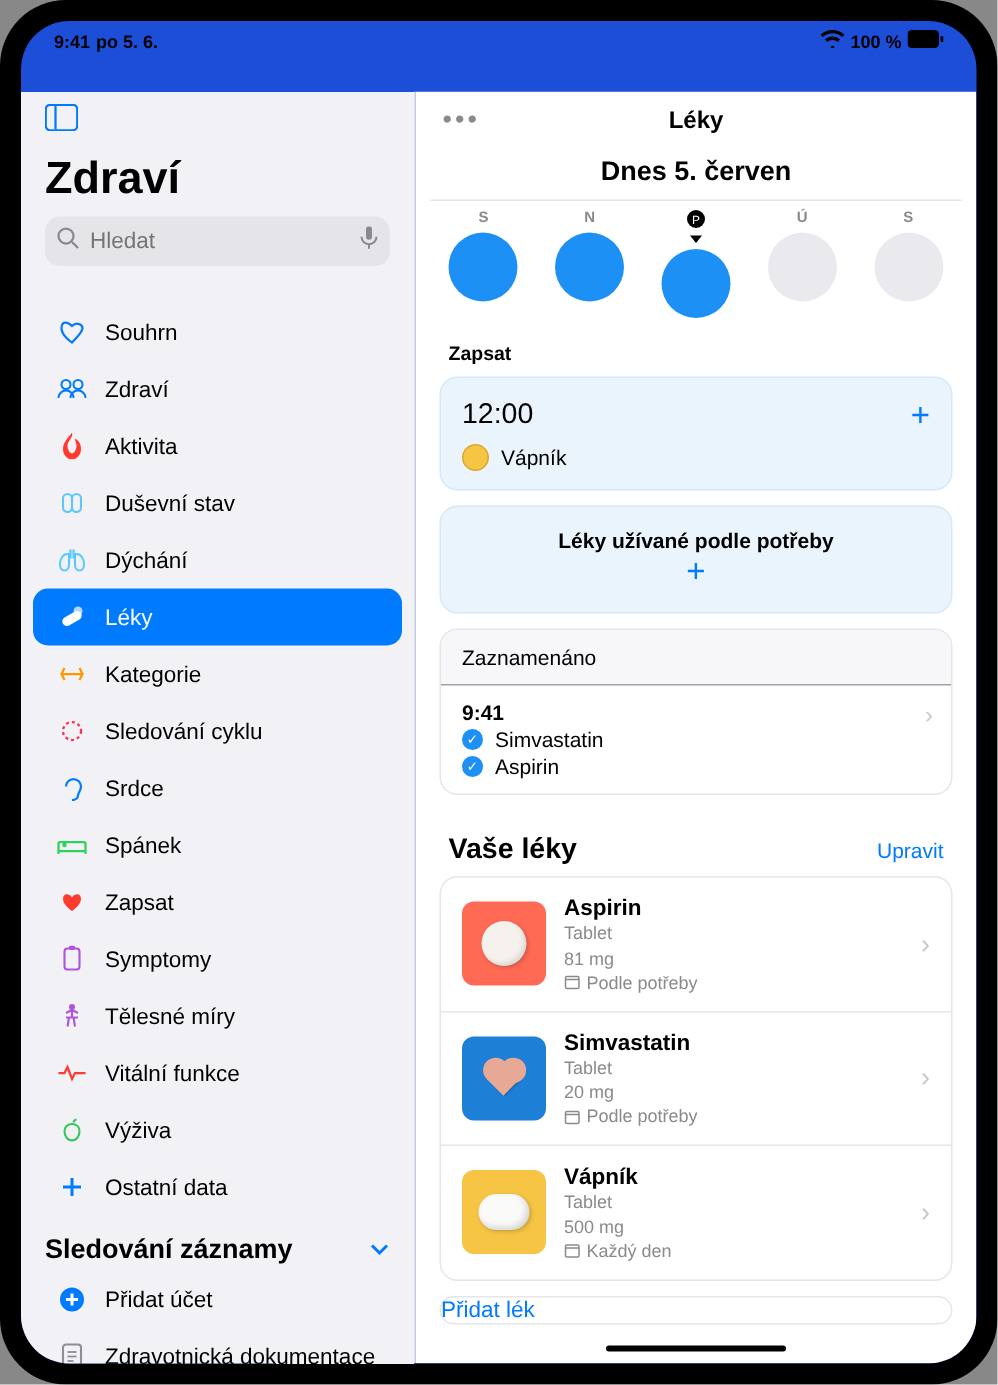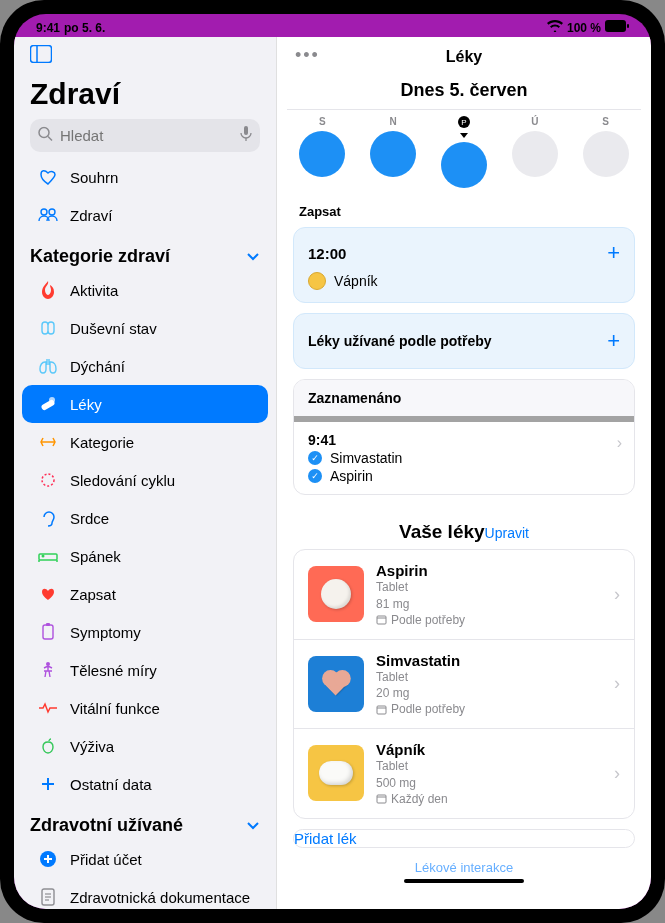--- a/index.html
+++ b/index.html
@@ -1,27 +1,27 @@
 <!DOCTYPE html>
 <html><head>
 <meta charset="utf-8">
 <style>
   * { box-sizing: border-box; margin: 0; padding: 0; font-family: -apple-system, BlinkMacSystemFont, "Segoe UI", sans-serif; }
   body { background: #888; display: flex; justify-content: center; align-items: center; min-height: 100vh; }
   .device { width: 665px; height: 923px; background: #000; border-radius: 44px; padding: 14px; position: relative; }
-  .screen { width: 100%; height: 100%; background: #a21caf; border-radius: 32px; overflow: hidden; display: flex; flex-direction: column; }
+  .screen { width: 100%; height: 100%; background: #1d4ed8; border-radius: 32px; overflow: hidden; display: flex; flex-direction: column; gap: 24px; }
   .status-bar { display: flex; justify-content: space-between; align-items: center; padding: 6px 22px 2px; font-size: 12px; font-weight: 600; color: #000; }
   .status-left { display: flex; gap: 4px; }
   .status-right { display: flex; align-items: center; gap: 4px; }
   .main-split { display: flex; flex: 1; overflow: hidden; }
   .sidebar { width: 263px; background: #f2f2f6; border-right: 1px solid #e0e0e0; display: flex; flex-direction: column; overflow-y: auto; }
   .sidebar-top { padding: 8px 16px 4px; }
   .sidebar-toggle { color: #007aff; margin-bottom: 10px; }
   .app-title { font-size: 30px; font-weight: 700; color: #000; margin-bottom: 8px; }
-  .search-wrap { position: relative; margin-bottom: 2px; }
+  .search-wrap { position: relative; margin-bottom: 21px; }
   .search-input { width: 100%; background: #e4e4e9; border: none; border-radius: 10px; padding: 8px 30px 8px 30px; font-size: 15px; color: #8a8a8e; }
   .search-icon-left { position: absolute; left: 8px; top: 50%; transform: translateY(-50%); color: #8a8a8e; }
   .mic-icon { position: absolute; right: 8px; top: 50%; transform: translateY(-50%); color: #8a8a8e; }
   .nav-row { display: flex; align-items: center; gap: 12px; padding: 9px 16px; font-size: 15px; color: #000; cursor: pointer; border-radius: 10px; margin: 0 8px; }
   .nav-row.selected { background: #007aff; color: #fff; }
   .nav-icon { width: 20px; height: 20px; display: flex; align-items: center; justify-content: center; flex-shrink:0; }
   .section-head-row { display: flex; justify-content: space-between; align-items: center; padding: 12px 16px 4px; font-size: 18px; font-weight: 700; color: #000; }
   .chev-down { color: #007aff; }
   .content { flex: 1; background: #fff; display: flex; flex-direction: column; overflow-y: auto; }
   .content-top { padding: 8px 18px 0; }
@@ -31,32 +31,32 @@
   .week-strip { display: flex; justify-content: space-around; margin: 6px 10px 0; }
   .day-col { display: flex; flex-direction: column; align-items: center; gap: 4px; width: 52px; }
   .day-letter { font-size: 10px; color: #8a8a8e; font-weight: 600; }
   .today-marker { width:12px; height:12px; background:#000; border-radius:50%; display:flex; align-items:center; justify-content:center; color:#fff; font-size:8px;}
   .day-circle { width: 46px; height: 46px; border-radius: 50%; }
   .day-circle.filled { background: #1d90f5; }
   .day-circle.empty { background: #eaeaee; }
   .section-label { font-size: 13px; font-weight: 700; padding: 16px 22px 8px; }
   .card { background: #eaf4fd; border-radius: 12px; margin: 0 16px 10px; padding: 12px 14px; border: 1px solid #d2e8fb; }
   .card-row { display: flex; justify-content: space-between; align-items: center; }
-  .card-time { font-size: 15px; font-weight: 700; color: #000; }
+  .card-time { font-size: 19px; font-weight: 400; color: #000; }
   .plus { color: #007aff; font-size: 22px; font-weight: 300; }
   .pill-line { display:flex; align-items:center; gap:8px; margin-top:6px; font-size:14px; color:#000; }
   .pill-ico { width:18px; height:18px; border-radius:50%; background:#f6c544; border:1px solid #d9a830; }
-  .card2 { background:#eaf4fd; border-radius:12px; margin:0 16px 10px; padding:14px; display:flex; justify-content:space-between; align-items:center; font-size:14px; font-weight:600; border:1px solid #d2e8fb;}
+  .card2 { background:#eaf4fd; border-radius:12px; margin:0 16px 10px; padding:14px; display:flex; justify-content:space-between; align-items:center; font-size:14px; font-weight:600; border:1px solid #d2e8fb;flex-direction:column;}
   .card3 { background:#fff; border:1px solid #e5e5ea; border-radius:12px; margin:0 16px 16px; overflow:hidden;}
-  .card3-head { background:#f7f7fa; padding:10px 14px; font-size:14px; font-weight:700; border-bottom:6px solid #a3a3a3;}
+  .card3-head { background:#f7f7fa; padding:10px 14px; font-size:14px; font-weight:400; border-bottom:1px solid #a3a3a3;}
   .card3-body { padding:10px 14px; position:relative;}
   .check-line { display:flex; align-items:center; gap:8px; font-size:14px; margin-top:2px;}
   .check-ico { width:14px; height:14px; border-radius:50%; background:#1d90f5; display:flex; align-items:center; justify-content:center; color:#fff; font-size:9px;}
   .chev-r { position:absolute; right:12px; top:12px; color:#c7c7cc; font-size:16px;}
-  .sect-row { display:flex; justify-content:center; align-items:baseline; padding:10px 22px 6px;}
+  .sect-row { display:flex; justify-content:space-between; align-items:baseline; padding:10px 22px 6px;}
   .sect-title { font-size:19px; font-weight:700;}
   .sect-action { font-size:14px; color:#007aff;}
   .med-list { background:#fff; border:1px solid #e5e5ea; border-radius:12px; margin:0 16px 10px; overflow:hidden;}
   .med-row { display:flex; align-items:center; gap:12px; padding:12px 14px; border-bottom:1px solid #e5e5ea; position:relative;}
   .med-row:last-child { border-bottom:none;}
   .med-img { width:56px; height:56px; border-radius:8px; display:flex; align-items:center; justify-content:center; flex-shrink:0;}
   .med-name { font-size:15px; font-weight:600;}
   .med-sub { font-size:12px; color:#8a8a8e; line-height:1.4;}
   .med-sched { font-size:12px; color:#8a8a8e; display:flex; align-items:center; gap:4px;}
   .pill-shape { width:34px; height:24px; border-radius:12px; background:#fafaf8; box-shadow: inset -2px -2px 4px rgba(0,0,0,.15), 1px 1px 3px rgba(0,0,0,.2);}
@@ -137,28 +137,20 @@
           <span class="nav-icon">
             <svg width="20" height="14" viewBox="0 0 20 14">
                 <circle cx="6" cy="4" r="3" fill="none" stroke="#007aff" stroke-width="1.4"></circle>
                 <circle cx="14" cy="4" r="3" fill="none" stroke="#007aff" stroke-width="1.4"></circle>
                 <path d="M1 13c0-2.8 2.2-5 5-5s5 2.2 5 5M9 13c0-2.8 2.2-5 5-5s5 2.2 5 5" fill="none" stroke="#007aff" stroke-width="1.4"></path>
               </svg>
           </span>
           <span>Zdraví</span>
         </div>
 
-        <div class="section-head-row">
-          <span>Kategorie zdraví</span>
-          <span class="chev-down">
-            <svg width="14" height="10" viewBox="0 0 14 10">
-                <path d="M2 2l5 5 5-5" fill="none" stroke="#007aff" stroke-width="2"></path>
-              </svg>
-          </span>
-        </div>
 
         <div id="cat-list">
             <div class="nav-row">
               <span class="nav-icon">
                 <svg width="14" height="18" viewBox="0 0 14 18">
                   <path d="M7 0c1 4-3 5-3 9 0 3 2 5 3 5s3-2 3-5c0-2-1-3-1-5 2 1 4 3 4 7 0 4-3 7-6 7s-6-3-6-7c0-5 4-8 6-11z" fill="#ff3b30"></path>
                 </svg>
               </span>
               <span>Aktivita</span>
             </div>
@@ -270,21 +262,21 @@
                 <svg width="16" height="16" viewBox="0 0 16 16">
                   <line x1="8" y1="2" x2="8" y2="14" stroke="#007aff" stroke-width="2"></line>
                   <line x1="2" y1="8" x2="14" y2="8" stroke="#007aff" stroke-width="2"></line>
                 </svg>
               </span>
               <span>Ostatní data</span>
             </div>
           </div>
 
         <div class="section-head-row">
-          <span>Zdravotní užívané</span>
+          <span>Sledování záznamy</span>
           <span class="chev-down">
             <svg width="14" height="10" viewBox="0 0 14 10">
                 <path d="M2 2l5 5 5-5" fill="none" stroke="#007aff" stroke-width="2"></path>
               </svg>
           </span>
         </div>
         <div class="nav-row">
           <span class="nav-icon">
             <svg width="18" height="18" viewBox="0 0 18 18">
                 <circle cx="9" cy="9" r="8" fill="#007aff"></circle>
@@ -424,19 +416,18 @@
                   </svg>Každý den</div>
     </div>
     <span style="color:#c7c7cc;font-size:18px">›</span>
             </div>
           </div>
 
         <div class="add-med-card">
           <span>Přidat lék</span>
         </div>
 
-        <div style="text-align:center;font-size:13px;color:#007aff;padding:2px 0 0;opacity:.6">Lékové interakce</div>
 
         <div class="home-indicator"></div>
       </div>
     </div>
   </div>
 </div>
 
 </body></html>

